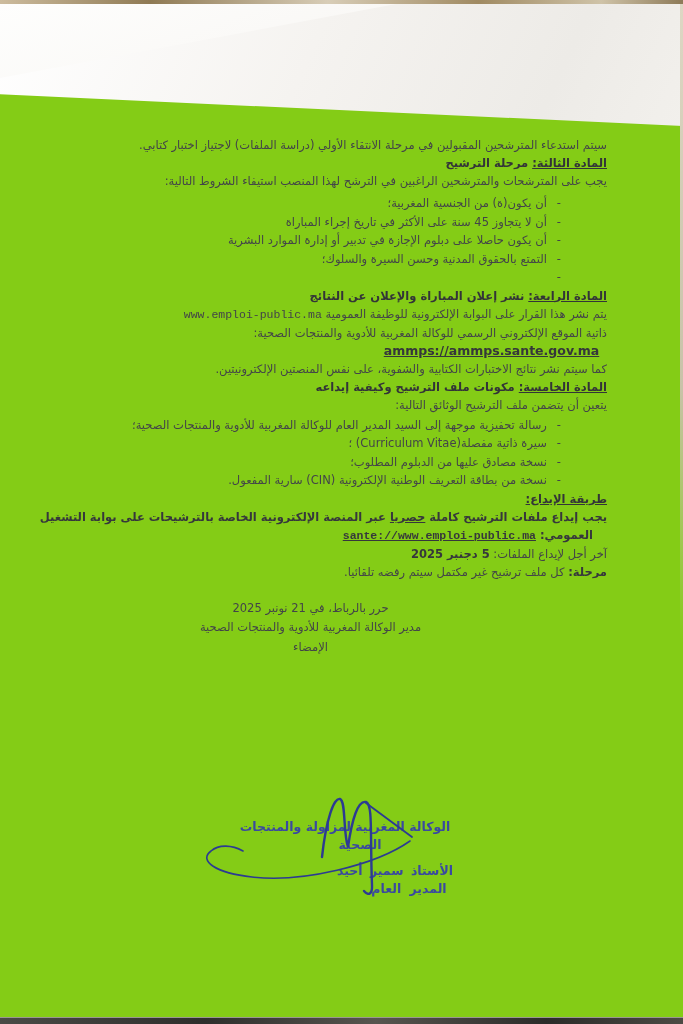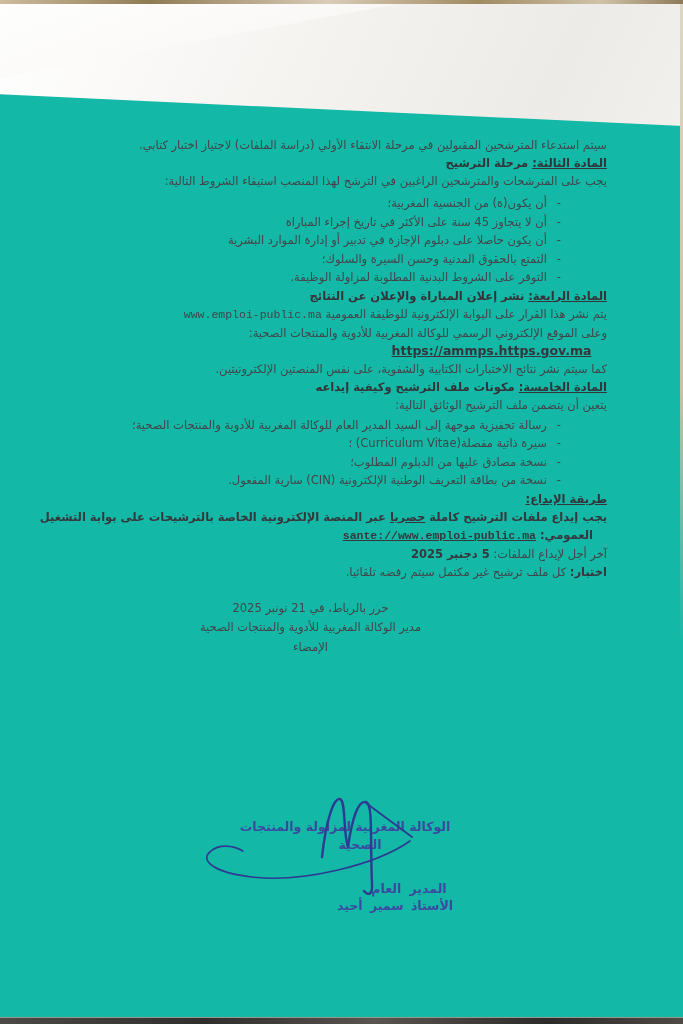--- a/index.html
+++ b/index.html
@@ -1,18 +1,18 @@
 <!DOCTYPE html>
 <html lang="ar" style="--stamp-blue: #3a49a0; --ink-blue: #2c3b92;"><head>
 <meta charset="utf-8">
 <style>
   html,body{margin:0;padding:0;}
   body{width:683px;height:1024px;position:relative;overflow:hidden;
        font-family:"DejaVu Sans",sans-serif;background:#fbfaf8;}
-  .paper{position:absolute;inset:0;background:#14b8a6;}
+  .paper{position:absolute;inset:0;background:#84cc16;}
   
   .edge-top{position:absolute;top:0;left:0;right:0;height:4px;
     background:linear-gradient(90deg,#cdbc9e,#8f7a54 22%,#d8cdb7 48%,#a08a62 70%,#cfc3a8 88%,#8d7a58);}
   .edge-right{position:absolute;top:4px;right:0;width:3px;height:640px;
     background:linear-gradient(180deg,#ddd7c4,#c9c2a9 60%,rgba(201,194,169,0));}
   .edge-bottom{position:absolute;bottom:0;left:0;right:0;height:6px;
     background:linear-gradient(90deg,#4a4a46,#2e2e2c 30%,#57554f 55%,#2b2b29 80%,#4c4a44);
     border-top:1px solid #9a978f;}
   .shade{position:absolute;top:4px;left:0;right:0;height:122px;
     background:linear-gradient(115deg,#ffffff 0%,#f5f3f0 45%,#edebe7 80%,#f2f0ec 100%);
@@ -39,21 +39,21 @@
   .uline{text-decoration:underline;}
   .line2pad{padding-left:14px;text-align:left;padding-left:0;text-align:right;padding-right:14px;}
   .deadline{margin-top:36px;}
   .note{margin-top:15px;}
   .closing{margin-top:18px;text-align:center;position:relative;left:-31px;line-height:19.5px;}
   
   .stampline{position:absolute;text-align:center;font-weight:bold;
              color:var(--stamp-blue,#3a49a0);direction:rtl;}
   .st1{top:819px;left:160px;width:370px;font-size:12.5px;}
   .st2{top:837px;left:175px;width:370px;font-size:12.5px;}
-  .st3{top:863px;left:245px;width:300px;font-size:12.5px;word-spacing:3px;margin-top:35px;}
+  .st3{top:863px;left:245px;width:300px;font-size:12.5px;word-spacing:3px;}
   .st4{top:881px;left:259px;width:300px;font-size:12.5px;word-spacing:4px;}
   .sig{position:absolute;top:785px;left:180px;width:260px;height:125px;}
   .sig path{fill:none;stroke:var(--ink-blue,#2c3b92);stroke-linecap:round;}
 </style>
 </head>
 <body>
 
 <div class="paper">
   <div class="shade"></div>
   <div class="wedge"></div>
@@ -79,28 +79,27 @@
       <div class="li nw">
           <span class="dash">-</span>
           <span>أن يكون حاصلا على دبلوم الإجازة في تدبير أو إدارة الموارد البشرية</span>
         </div>
       <div class="li nw">
           <span class="dash">-</span>
           <span>التمتع بالحقوق المدنية وحسن السيرة والسلوك؛</span>
         </div>
       <div class="li nw">
           <span class="dash">-</span>
-          <span>التوفر على الشروط البدنية المطلوبة لمزاولة الوظيفة.</span>
         </div>
     </div>
 
     <p class="h nw mt10"><span class="u">المادة الرابعة:</span><span> نشر إعلان المباراة والإعلان عن النتائج</span></p>
     <p class="nw mt13"><span>يتم نشر هذا القرار على البوابة الإلكترونية للوظيفة العمومية </span><span class="latin">www.emploi-public.ma</span></p>
-    <p class="nw">وعلى الموقع الإلكتروني الرسمي للوكالة المغربية للأدوية والمنتجات الصحية:</p>
-    <p class="linkline nw"><span class="biglink">https://ammps.https.gov.ma</span></p>
+    <p class="nw">ذاتية الموقع الإلكتروني الرسمي للوكالة المغربية للأدوية والمنتجات الصحية:</p>
+    <p class="linkline nw"><span class="biglink">ammps://ammps.sante.gov.ma</span></p>
     <p class="nw">كما سيتم نشر نتائج الاختبارات الكتابية والشفوية، على نفس المنصتين الإلكترونيتين.</p>
 
     <p class="h nw mt18"><span class="u">المادة الخامسة:</span><span> مكونات ملف الترشيح وكيفية إيداعه</span></p>
     <p class="nw">يتعين أن يتضمن ملف الترشيح الوثائق التالية:</p>
     <div class="mt2">
       <div class="li nw">
           <span class="dash">-</span>
           <span>رسالة تحفيزية موجهة إلى السيد المدير العام للوكالة المغربية للأدوية والمنتجات الصحية؛</span>
         </div>
       <div class="li nw">
@@ -116,21 +115,21 @@
           <span>نسخة من بطاقة التعريف الوطنية الإلكترونية (CIN) سارية المفعول.</span>
         </div>
     </div>
 
     <p class="h nw mt2"><span class="u">طريقة الإيداع:</span></p>
     <p class="bold nw mt2"><span>يجب إيداع ملفات الترشيح كاملة </span><span class="uline">حصريا</span><span> عبر المنصة الإلكترونية الخاصة بالترشيحات على بوابة التشغيل</span></p>
     <p class="bold nw line2pad"><span>العمومي: </span><span class="uline latin">sante://www.emploi-public.ma</span></p>
 
     <p class="nw deadline"><span>آخر أجل لإيداع الملفات: </span><span class="bold">5 دجنبر 2025</span></p>
 
-    <p class="nw note"><span class="bold">اختبار:</span><span> كل ملف ترشيح غير مكتمل سيتم رفضه تلقائيا.</span></p>
+    <p class="nw note"><span class="bold">مرحلة:</span><span> كل ملف ترشيح غير مكتمل سيتم رفضه تلقائيا.</span></p>
 
     <div class="closing">
       <p class="nw">حرر بالرباط، في 21 نونبر 2025</p>
       <p class="nw">مدير الوكالة المغربية للأدوية والمنتجات الصحية</p>
       <p class="nw">الإمضاء</p>
     </div>
   </div>
 
   <div class="stampline st1 nw">الوكالة المغربية لمزاولة والمنتجات</div>
   <div class="stampline st2 nw">الصحية</div>

